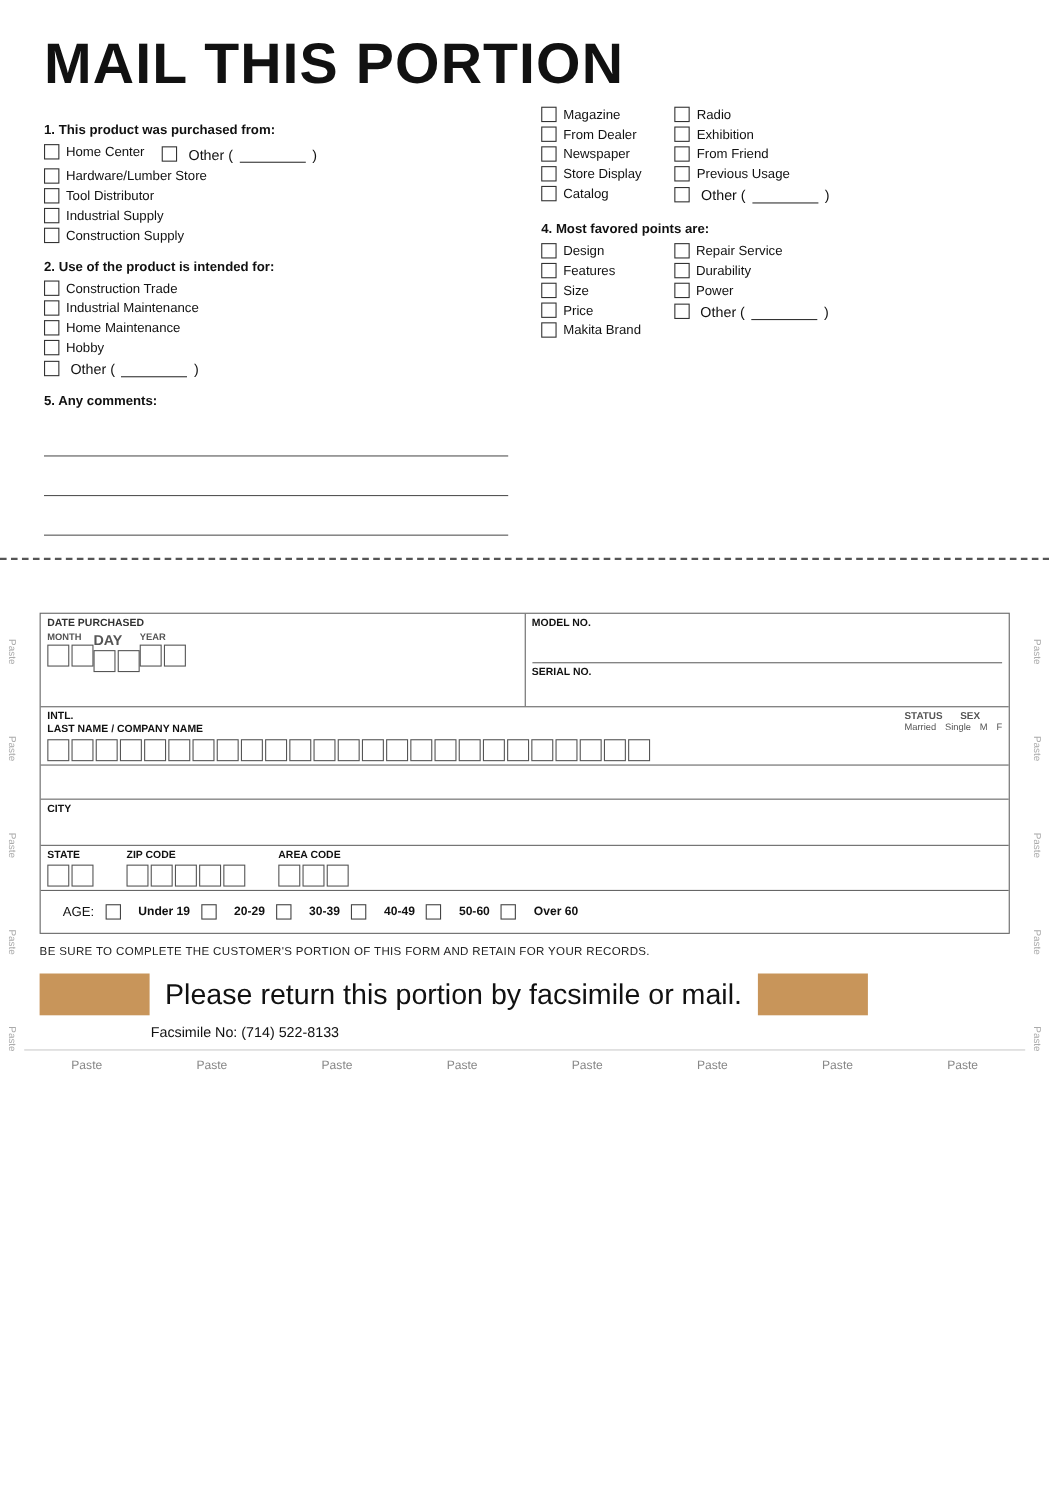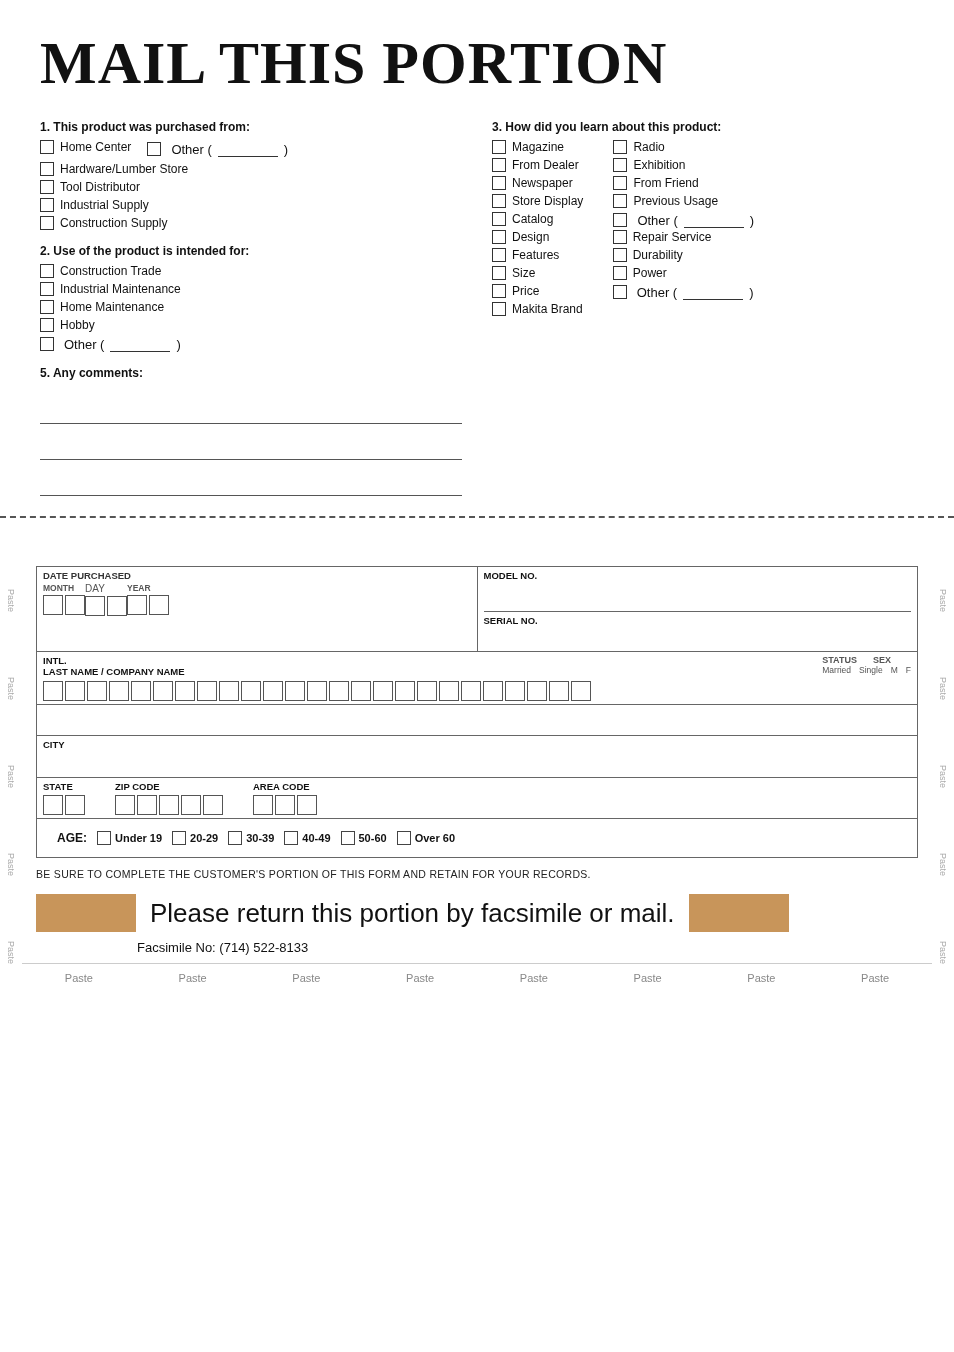--- a/index.html
+++ b/index.html
@@ -11,26 +11,25 @@
       width: 954px;
       min-height: 1352px;
       position: relative;
     }
 
     .main-wrapper {
       padding: 30px 40px 0 40px;
     }
 
     .main-title {
-      font-size: 60px;
+      font-size: 52px;
       font-weight: 900;
       letter-spacing: 1px;
       line-height: 1.1;
       margin-bottom: 10px;
-      font-family: Liberation Serif, serif;
     }
 
     .subtitle {
       font-size: 24px;
       font-weight: 400;
       color: #111;
       border-top: 2px solid #999;
       border-bottom: 2px solid #999;
       padding: 8px 0;
       margin-bottom: 16px;
@@ -198,21 +197,21 @@
       align-items: center;
       padding: 6px 10px;
       font-size: 11px;
       font-weight: bold;
       gap: 10px;
     }
 
     .age-checkbox {
       display: flex;
       align-items: center;
-      gap: 4px;
+      gap: 16px;
     }
 
     .age-sq {
       width: 14px;
       height: 14px;
       border: 1.5px solid #444;
       display: inline-block;
     }
 
     .lower-outer {
@@ -310,21 +309,20 @@
       <div class="question-title">5. Any comments:</div>
       <div class="comments-section">
         <div class="comments-line"></div>
         <div class="comments-line"></div>
         <div class="comments-line" style="margin-bottom:0;"></div>
       </div>
     </div>
 
     <div class="q-right">
 
-      <div class="question-title">3. How did you learn about this product:</div>
       <div style="display:flex; gap:30px;">
         <div>
           <div class="checkbox-item">
               <span class="checkbox-box"></span>
               <span>Magazine</span>
             </div>
           <div class="checkbox-item">
               <span class="checkbox-box"></span>
               <span>From Dealer</span>
             </div>
@@ -360,20 +358,21 @@
             </div>
           <div class="other-group">
             <span class="checkbox-box"></span>
             <span>Other (</span>
             <span class="other-paren">&nbsp;</span>
             <span>)</span>
           </div>
         </div>
       </div>
 
+      <div class="question-title">4. Most favored points are:</div>
       <div style="display:flex; gap:30px;">
         <div>
           <div class="checkbox-item">
               <span class="checkbox-box"></span>
               <span>Design</span>
             </div>
           <div class="checkbox-item">
               <span class="checkbox-box"></span>
               <span>Features</span>
             </div>
@@ -436,21 +435,21 @@
             <div class="lf-cell-full" style="font-size:9.5px; font-weight:bold; padding:0;">DATE PURCHASED</div>
             <div style="display:flex; margin-top:2px;">
               <div>
                 <div style="font-size:8.5px; font-weight:bold; color:#555;">MONTH</div>
                 <div class="lf-input-row">
                   <span class="sq"></span>
                   <span class="sq"></span>
                 </div>
               </div>
               <div>
-                <div style="font-size:10px; font-weight:normal; color:#555;">DAY</div>
+                <div style="font-size:13px; font-weight:bold; color:#555;">DAY</div>
                 <div class="lf-input-row">
                   <span class="sq"></span>
                   <span class="sq"></span>
                 </div>
               </div>
               <div>
                 <div style="font-size:8.5px; font-weight:bold; color:#555;">YEAR</div>
                 <div class="lf-input-row">
                   <span class="sq"></span>
                   <span class="sq"></span>
@@ -557,21 +556,21 @@
                   <span class="sq"></span>
                 </div>
               </div>
             </div>
           </div>
         </div>
 
         <div class="lf-row" style="border-bottom:none;">
           <div style="flex:1; padding:6px 10px;">
             <div class="age-row">
-              <span style="font-weight:bold; font-size:12px;">AGE:</span>
+              <span style="font-weight:normal; font-size:12px;">AGE:</span>
               <div class="age-checkbox">
                   <span class="age-sq"></span>
                   <span>Under 19</span>
                 </div>
               <div class="age-checkbox">
                   <span class="age-sq"></span>
                   <span>20-29</span>
                 </div>
               <div class="age-checkbox">
                   <span class="age-sq"></span>

